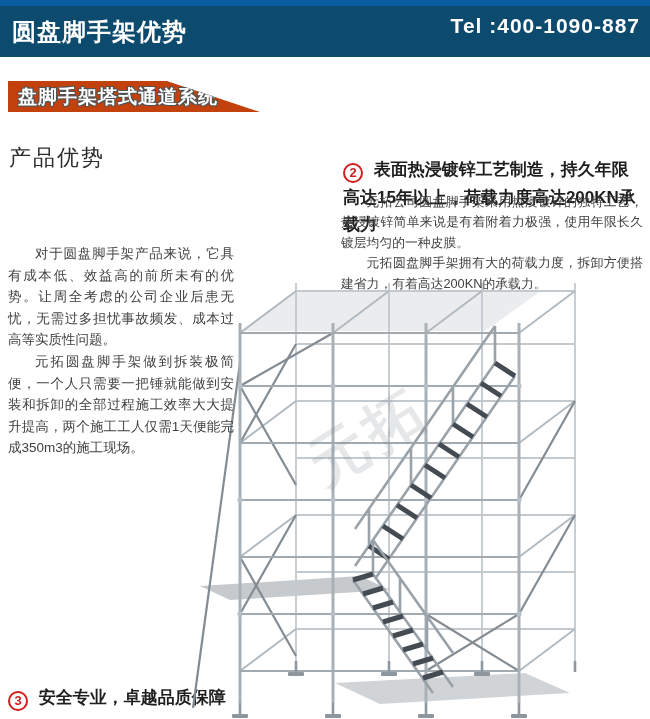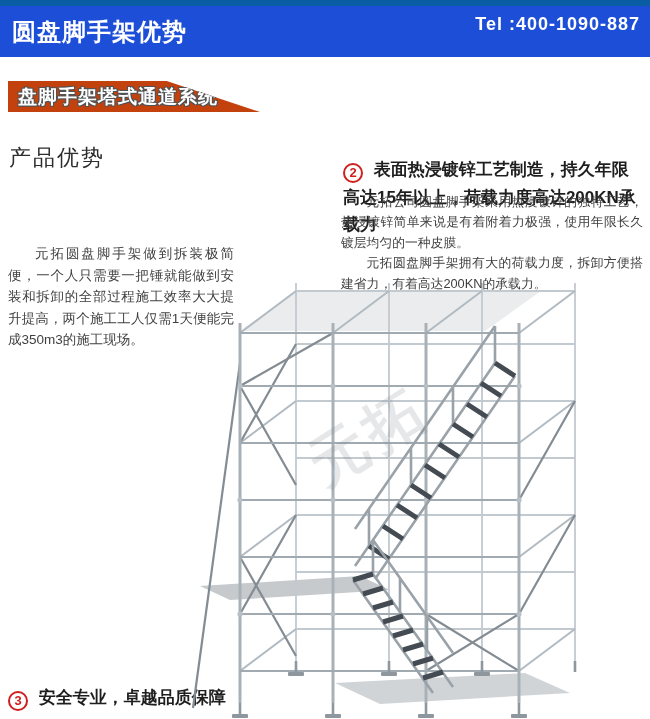--- a/index.html
+++ b/index.html
@@ -5,33 +5,33 @@
   * { margin:0; padding:0; box-sizing:border-box; }
   body { background:#ffffff; font-family:"Liberation Sans", sans-serif; }
   .page {
     position:relative; width:650px; height:719px; margin:0 auto;
     background:#ffffff; overflow:hidden;
   }
 
   
   .header {
     position:absolute; left:0; top:0; width:650px; height:57px;
-    background:#1d4ed8;
+    background:#0c4a6e;
   }
   .header-stripe {
     position:absolute; left:0; top:0; width:650px; height:6px;
     background:#0a5ca3;
   }
   .header-title {
     position:absolute; left:12px; top:16px;
     color:#ffffff; font-size:24px; font-weight:bold; letter-spacing:1px;
   }
   .header-tel {
     position:absolute; right:10px; top:14px;
-    color:#ffffff; font-size:18px; font-weight:bold; letter-spacing:1px;
+    color:#ffffff; font-size:21px; font-weight:bold; letter-spacing:1px;
   }
 
   
   .ribbon {
     position:absolute; left:8px; top:81px; width:252px; height:31px;
     background:#c2410c;
     clip-path:polygon(0 0, 63% 0, 100% 100%, 0 100%);
     display:flex; align-items:center;
   }
   .ribbon-label {
@@ -97,20 +97,21 @@
   </div>
 
   <div class="ribbon">
     <span class="ribbon-label">盘脚手架塔式通道系统</span>
   </div>
 
   <div class="section-heading">产品优势</div>
 
 
   <div class="col-left">
+    <p>对于圆盘脚手架产品来说，它具有成本低、效益高的前所未有的优势。让周全考虑的公司企业后患无忧，无需过多担忧事故频发、成本过高等实质性问题。</p>
     <p>元拓圆盘脚手架做到拆装极简便，一个人只需要一把锤就能做到安装和拆卸的全部过程施工效率大大提升提高，两个施工工人仅需1天便能完成350m3的施工现场。</p>
   </div>
 
   <div class="point point-2">
     <span class="circle-num">2</span>
     <span>表面热浸镀锌工艺制造，持久年限高达15年以上，荷载力度高达200KN承载力</span>
   </div>
 
   <div class="col-right">
     <p>元拓公司圆盘脚手架采用热浸镀锌的独特工艺，热浸镀锌简单来说是有着附着力极强，使用年限长久镀层均匀的一种皮膜。</p>

